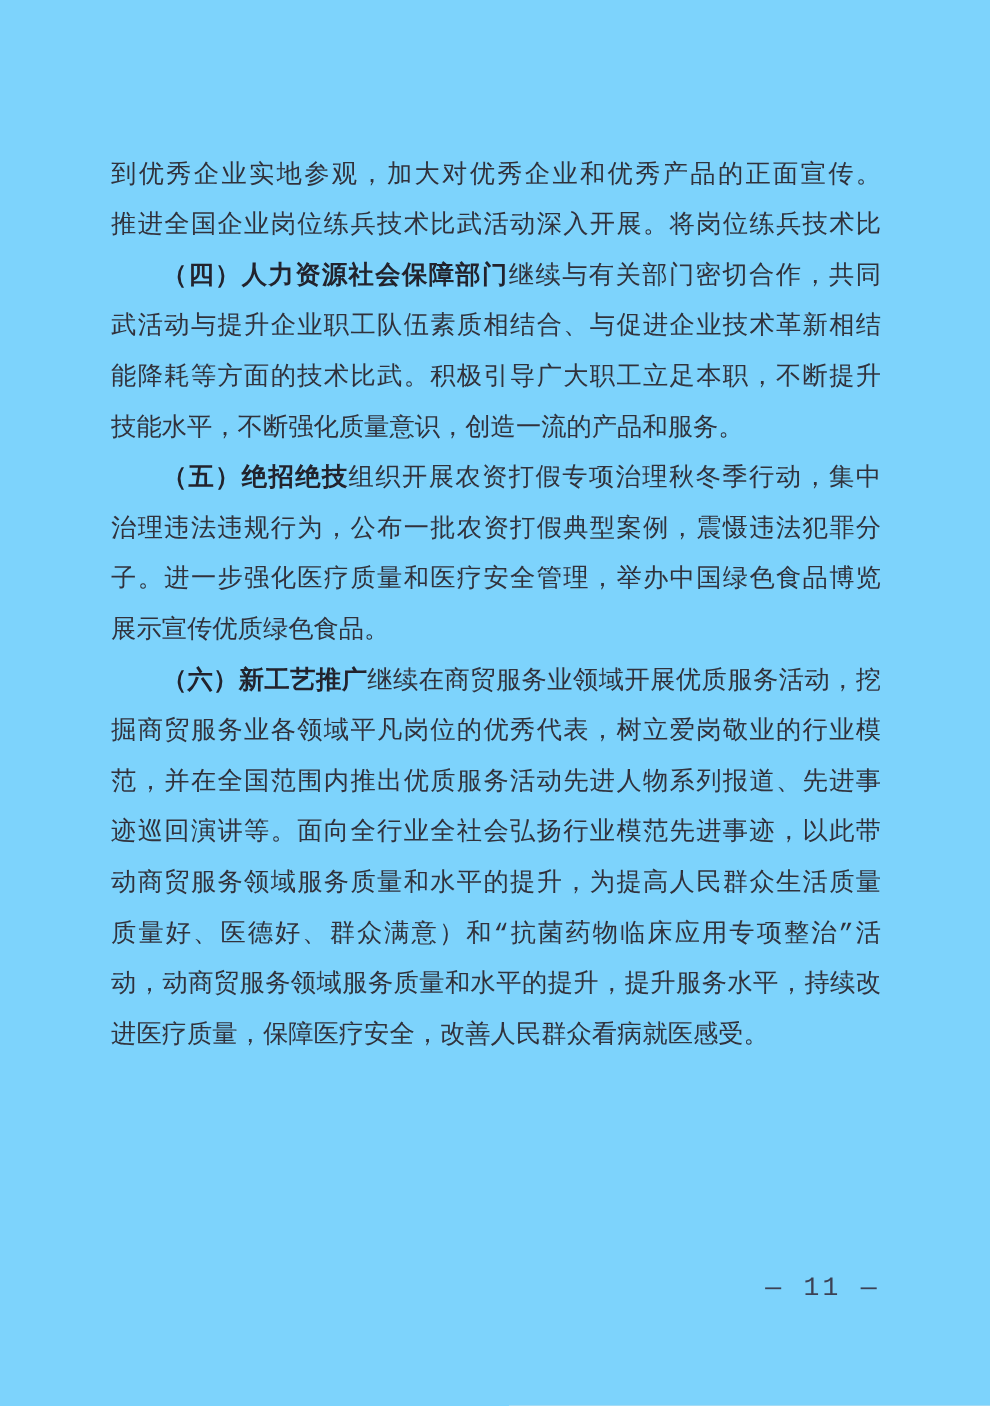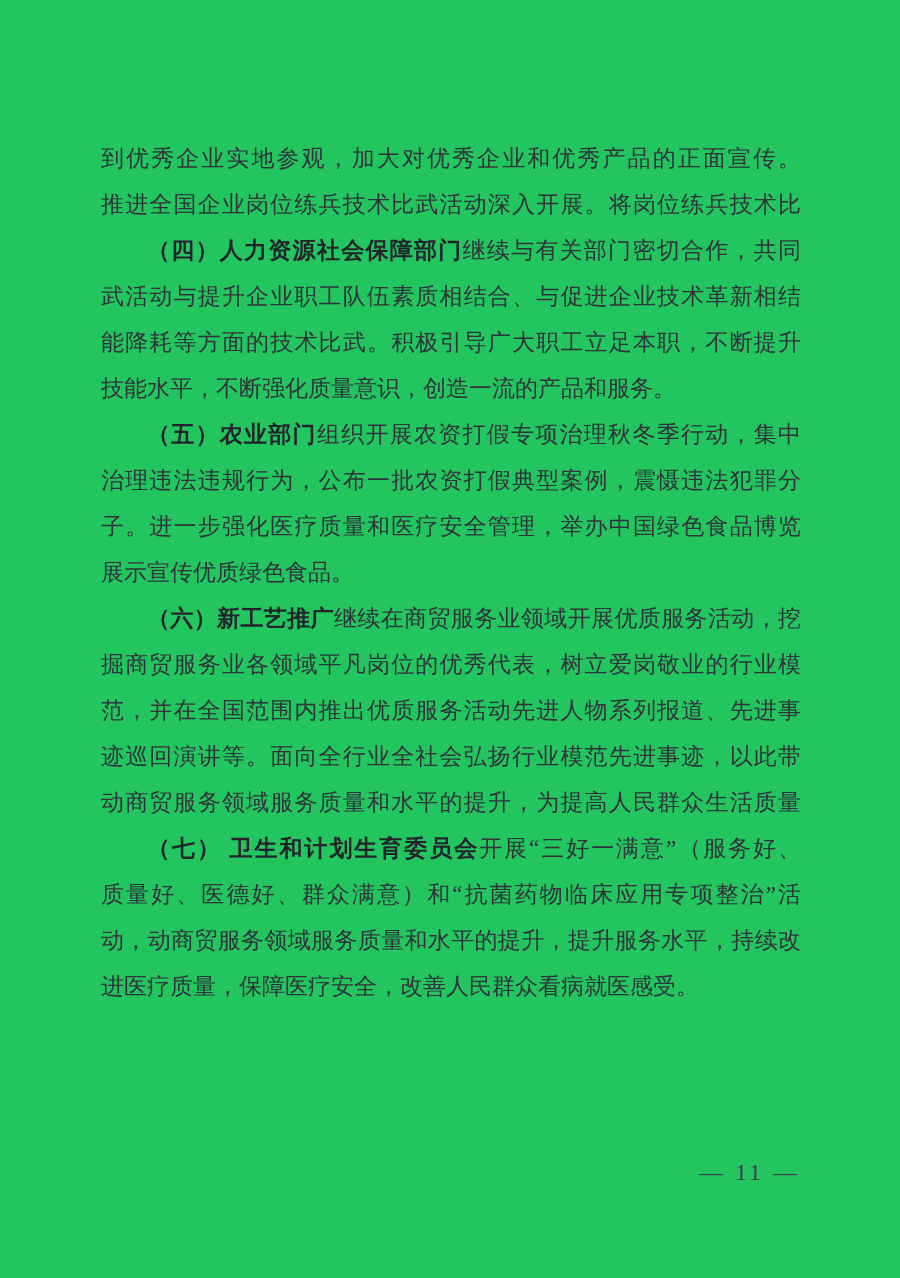--- a/index.html
+++ b/index.html
@@ -5,22 +5,22 @@
   html, body {
     margin: 0;
     padding: 0;
     background: #e8e8e8;
   }
   .page {
     position: relative;
     width: 900px;
     height: 1278px;
     margin: 0 auto;
-    background: #22c55e;
-    font-family: Liberation Serif, serif;
+    background: #7dd3fc;
+    font-family: Liberation Mono, monospace;
     overflow: hidden;
   }
   .text-block {
     position: absolute;
     left: 101px;
     top: 136px;
     width: 700px;
   }
   .line {
     height: 46px;
@@ -55,28 +55,27 @@
 <body>
 
 <div class="page">
   <div class="text-block" id="text-block">
       <div class="line fill"><span>到优秀企业实地参观，加大对优秀企业和优秀产品的正面宣传。</span></div>
       <div class="line fill"><span>推进全国企业岗位练兵技术比武活动深入开展。将岗位练兵技术比</span></div>
       <div class="line indent fill"><span class="bold">（四）人力资源社会保障部门</span><span>继续与有关部门密切合作，共同</span></div>
       <div class="line fill"><span>武活动与提升企业职工队伍素质相结合、与促进企业技术革新相结</span></div>
       <div class="line fill"><span>能降耗等方面的技术比武。积极引导广大职工立足本职，不断提升</span></div>
       <div class="line"><span>技能水平，不断强化质量意识，创造一流的产品和服务。</span></div>
-      <div class="line indent fill"><span class="bold">（五）农业部门</span><span>组织开展农资打假专项治理秋冬季行动，集中</span></div>
+      <div class="line indent fill"><span class="bold">（五）绝招绝技</span><span>组织开展农资打假专项治理秋冬季行动，集中</span></div>
       <div class="line fill"><span>治理违法违规行为，公布一批农资打假典型案例，震慑违法犯罪分</span></div>
       <div class="line fill"><span>子。进一步强化医疗质量和医疗安全管理，举办中国绿色食品博览会，</span></div>
       <div class="line"><span>展示宣传优质绿色食品。</span></div>
       <div class="line indent fill"><span class="bold">（六）新工艺推广</span><span>继续在商贸服务业领域开展优质服务活动，挖</span></div>
       <div class="line fill"><span>掘商贸服务业各领域平凡岗位的优秀代表，树立爱岗敬业的行业模</span></div>
       <div class="line fill"><span>范，并在全国范围内推出优质服务活动先进人物系列报道、先进事</span></div>
       <div class="line fill"><span>迹巡回演讲等。面向全行业全社会弘扬行业模范先进事迹，以此带</span></div>
       <div class="line fill"><span>动商贸服务领域服务质量和水平的提升，为提高人民群众生活质量</span></div>
-      <div class="line indent fill"><span class="bold">（七） 卫生和计划生育委员会</span><span>开展“三好一满意”（服务好、</span></div>
       <div class="line fill"><span>质量好、医德好、群众满意）和“抗菌药物临床应用专项整治”活</span></div>
       <div class="line fill"><span>动，动商贸服务领域服务质量和水平的提升，提升服务水平，持续改</span></div>
       <div class="line"><span>进医疗质量，保障医疗安全，改善人民群众看病就医感受。</span></div>
     </div>
   <div class="page-number">— 11 —</div>
 </div>
 
 </body></html>

